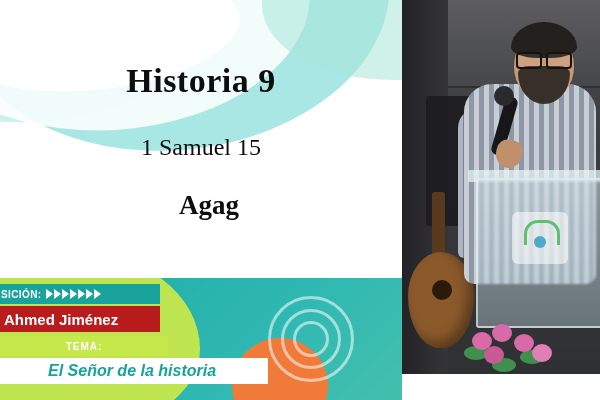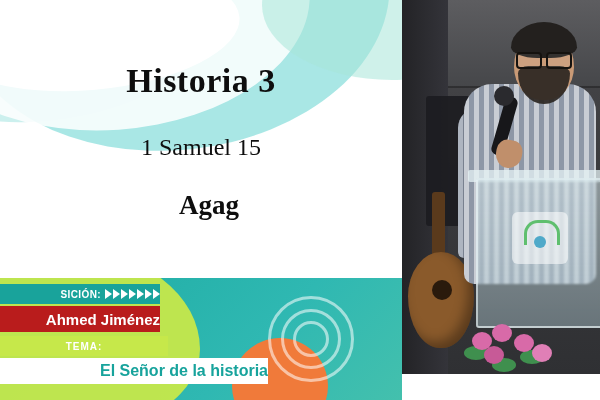--- a/index.html
+++ b/index.html
@@ -154,21 +154,20 @@
     top: 190px; left: 16px; right: 0;
     font-size: 27px;
     font-weight: bold;
   }
 
   
   .lt {
     position: absolute;
     left: 0;
     z-index: 20;
-    justify-content: flex-end;
   }
   .lt-row-label {
     top: 284px;
     left: 0;
     width: 160px;
     height: 20px;
     background: #19a39b;
     display: flex;
     align-items: center;
   }
@@ -233,22 +232,23 @@
     width: 268px;
     height: 26px;
     background: #ffffff;
     display: flex;
     align-items: center;
   }
   .lt-topic-text {
     color: #17a39c;
     font-size: 16px;
     font-weight: bold;
-    padding-left: 36px;
+    padding-left: 48px;
     white-space: nowrap;
+    font-style: italic;
   }
 
   
   .cam {
     position: absolute;
     left: 402px; top: 0;
     width: 198px; height: 374px;
     overflow: hidden;
     background: #3a3a3c;
   }
@@ -466,21 +466,21 @@
   </div>
 
   <div class="slide-card">
     <div class="wave-a"></div>
     <div class="wave-c"></div>
     <div class="wave-b"></div>
     <div class="wave-d"></div>
     <div class="wave-e"></div>
 
     <div class="slide-text">
-      <div class="slide-title">Historia 3</div>
+      <div class="slide-title">Historia 9</div>
       <div class="slide-ref">1 Samuel 15</div>
       <div class="slide-sub">Agag</div>
     </div>
   </div>
 
   <div class="cam">
     <div class="cam-wall"></div>
     <div class="cam-wall-top"></div>
     <div class="cam-wall-seam"></div>
     <div class="cam-dark-left"></div>

